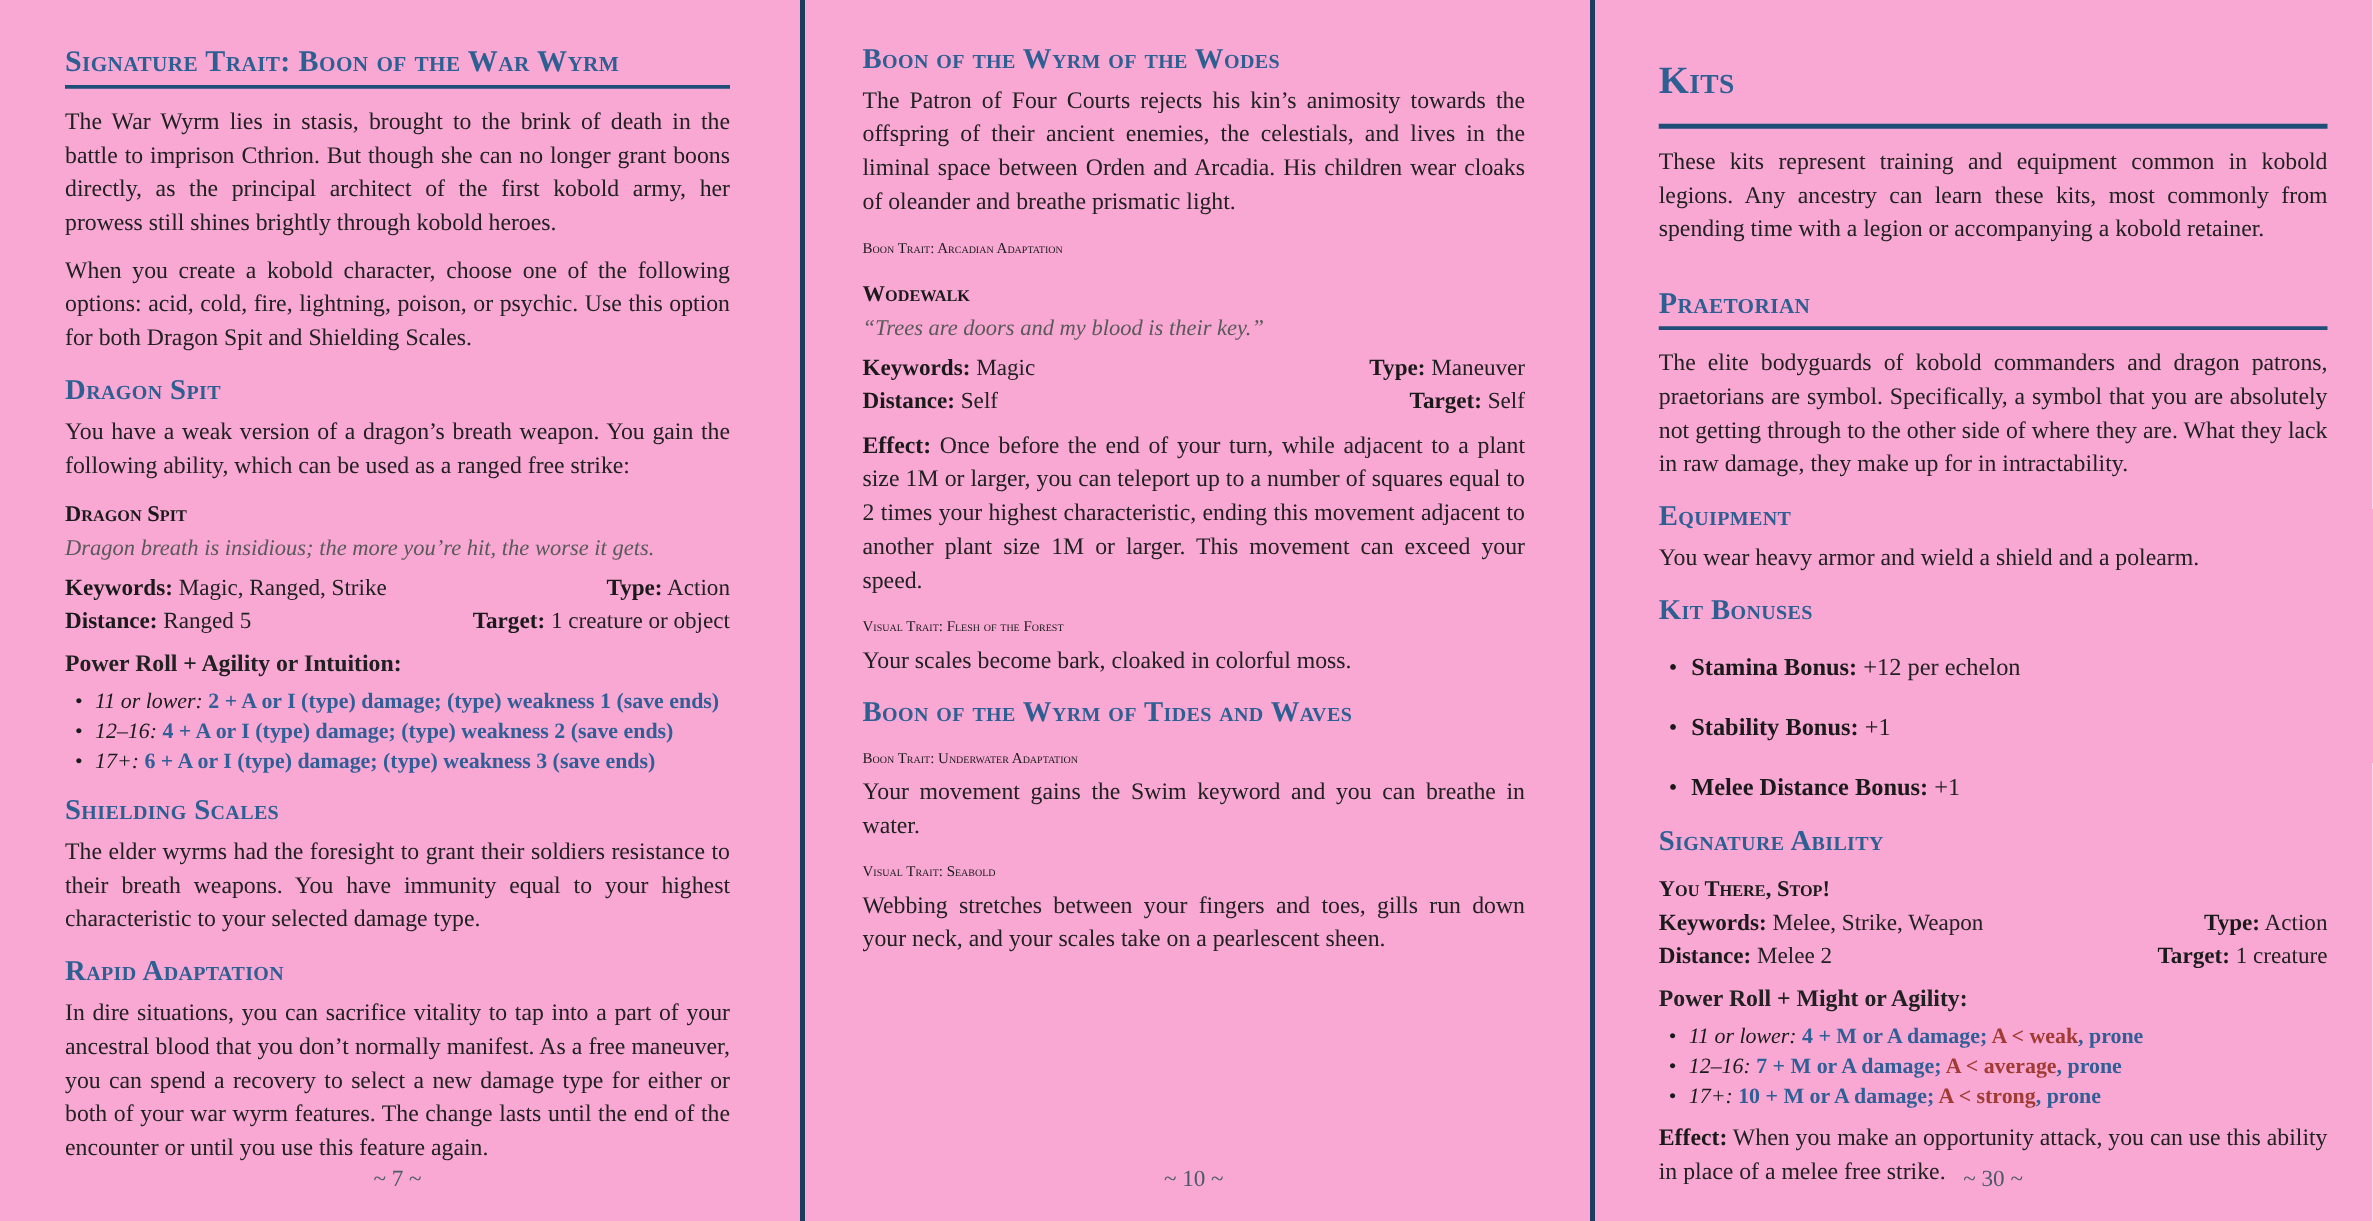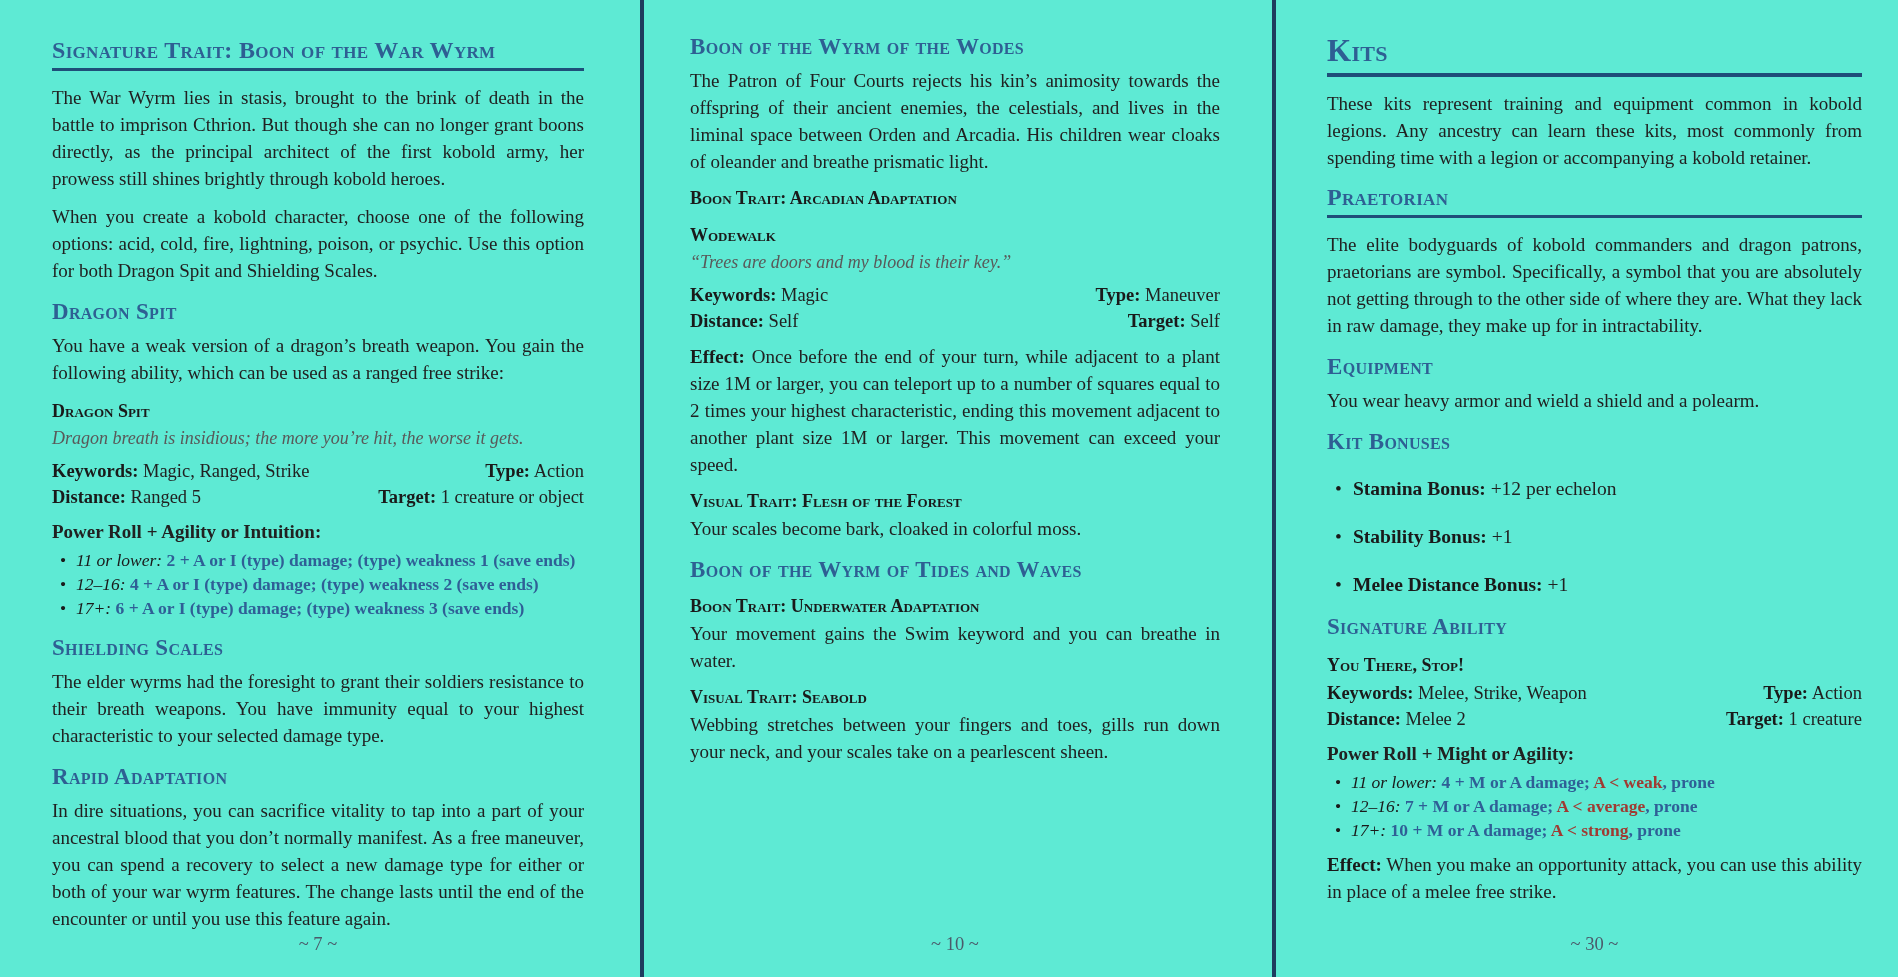--- a/index.html
+++ b/index.html
@@ -1,49 +1,49 @@
 <!DOCTYPE html>
 <html><head>
 <meta charset="utf-8">
 <style>
   html,body{margin:0;padding:0;background:#ffffff;}
   .spread{
     position:relative;
     width:1898px;height:977px;
-    background:#5eead4;
+    background:#f9a8d4;
     overflow:hidden;
     display:flex;
     font-family:"Liberation Serif", serif;
     color:#212121;
   }
   .page{position:relative;box-sizing:border-box;height:977px;}
   .page-left{width:640px;padding:36px 56px 0 52px;}
   .page-mid{width:628px;padding:34px 52px 0 46px;}
   .page-right{width:622px;padding:34px 36px 0 51px;}
   .divider{width:4px;height:977px;background:#1e3c5e;flex:none;}
 
   p{margin:0 0 11px 0;font-size:19px;line-height:27px;text-align:justify;}
   .h1{
     font-variant:small-caps;font-weight:bold;color:#2e5f93;
     font-size:31px;line-height:34px;letter-spacing:.3px;
-    border-bottom:4px solid #1f4e79;padding-bottom:5px;margin:0 0 13px 0;
+    border-bottom:4px solid #1f4e79;padding-bottom:18px;margin:13px 0 13px 0;
   }
   .h2rule{
     font-variant:small-caps;font-weight:bold;color:#2e5f93;
     font-size:24px;line-height:28px;letter-spacing:.3px;
     border-bottom:3px solid #1f4e79;padding-bottom:4px;margin:0 0 13px 0;
   }
   .h2{
     font-variant:small-caps;font-weight:bold;color:#2e5f93;
     font-size:23px;line-height:26px;letter-spacing:.3px;
     margin:15px 0 7px 0;
   }
   .h3{
-    font-variant:small-caps;font-weight:bold;color:#1a1a1a;
-    font-size:18px;line-height:23px;margin:12px 0 2px 0;
+    font-variant:small-caps;font-weight:normal;color:#1a1a1a;
+    font-size:12px;line-height:23px;margin:12px 0 2px 0;
   }
   .abname{
     font-variant:small-caps;font-weight:bold;color:#1a1a1a;
     font-size:18px;line-height:23px;margin:14px 0 3px 0;
   }
   .flavor{font-style:italic;color:#595959;font-size:18px;line-height:24px;margin:0 0 8px 0;text-align:left;}
   .statrow{display:flex;justify-content:space-between;font-size:18.5px;line-height:26px;}
   .bl{font-weight:bold;color:#1a1a1a;}
   .proll{font-weight:bold;font-size:19px;line-height:26px;margin:9px 0 3px 0;text-align:left;}
   ul.tiers{list-style:none;margin:0 0 4px 0;padding:0 0 0 8px;}
@@ -140,21 +140,21 @@
 
     <div class="pagenum">~ 10 ~</div>
   </div>
 
   <div class="divider"></div>
 
   <div class="page page-right">
     <div class="h1">Kits</div>
     <p>These kits represent training and equipment common in kobold legions. Any ancestry can learn these kits, most commonly from spending time with a legion or accompanying a kobold retainer.</p>
 
-    <div class="h2rule" style="margin-top:12px;">Praetorian</div>
+    <div class="h2rule" style="margin-top:32px;">Praetorian</div>
     <p>The elite bodyguards of kobold commanders and dragon patrons, praetorians are symbol. Specifically, a symbol that you are absolutely not getting through to the other side of where they are. What they lack in raw damage, they make up for in intractability.</p>
 
     <div class="h2">Equipment</div>
     <p>You wear heavy armor and wield a shield and a polearm.</p>
 
     <div class="h2">Kit Bonuses</div>
     <ul class="kitlist">
       <li><span class="bl">Stamina Bonus:</span> <span>+12 per echelon</span></li>
       <li><span class="bl">Stability Bonus:</span> <span>+1</span></li>
       <li><span class="bl">Melee Distance Bonus:</span> <span>+1</span></li>

